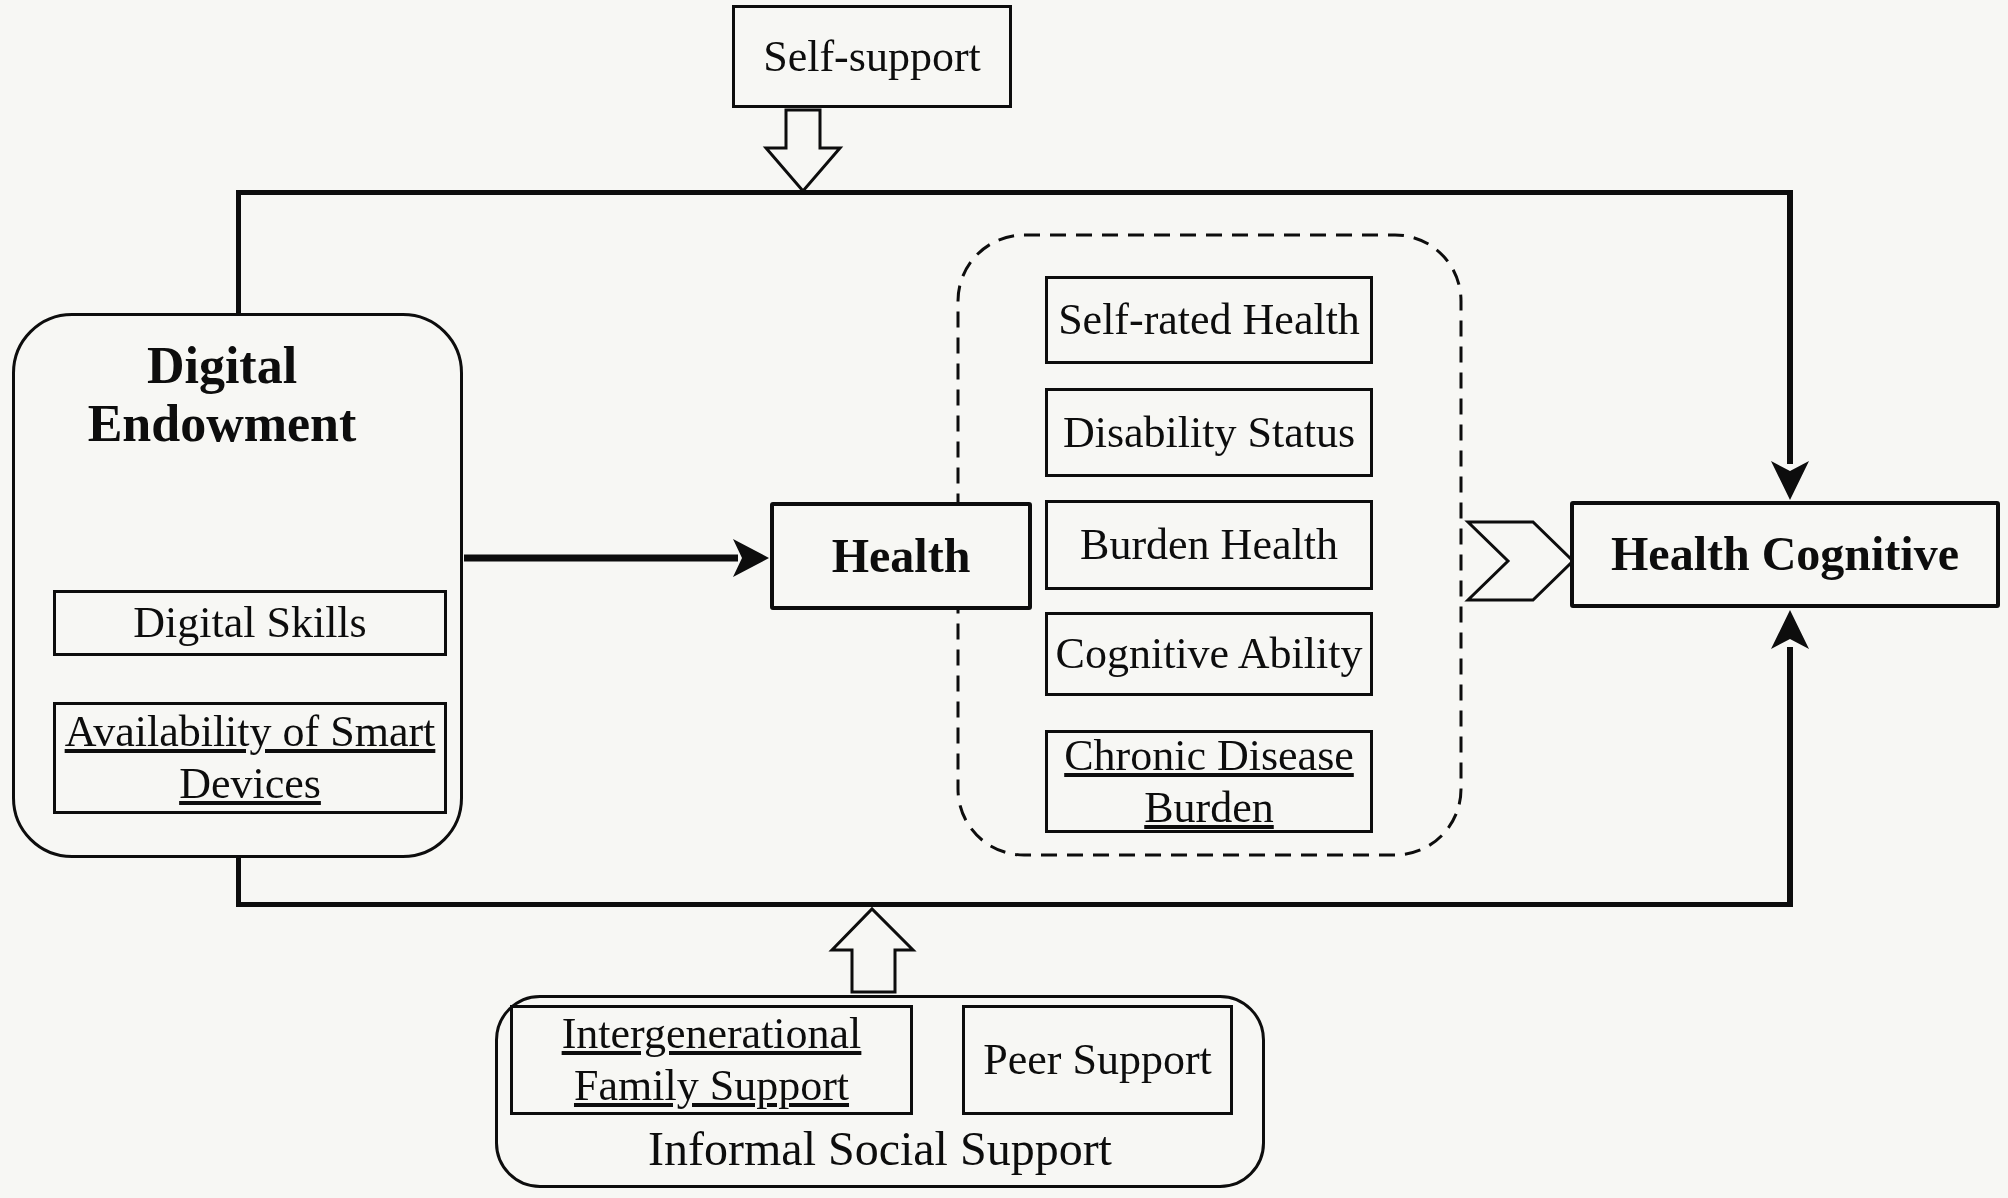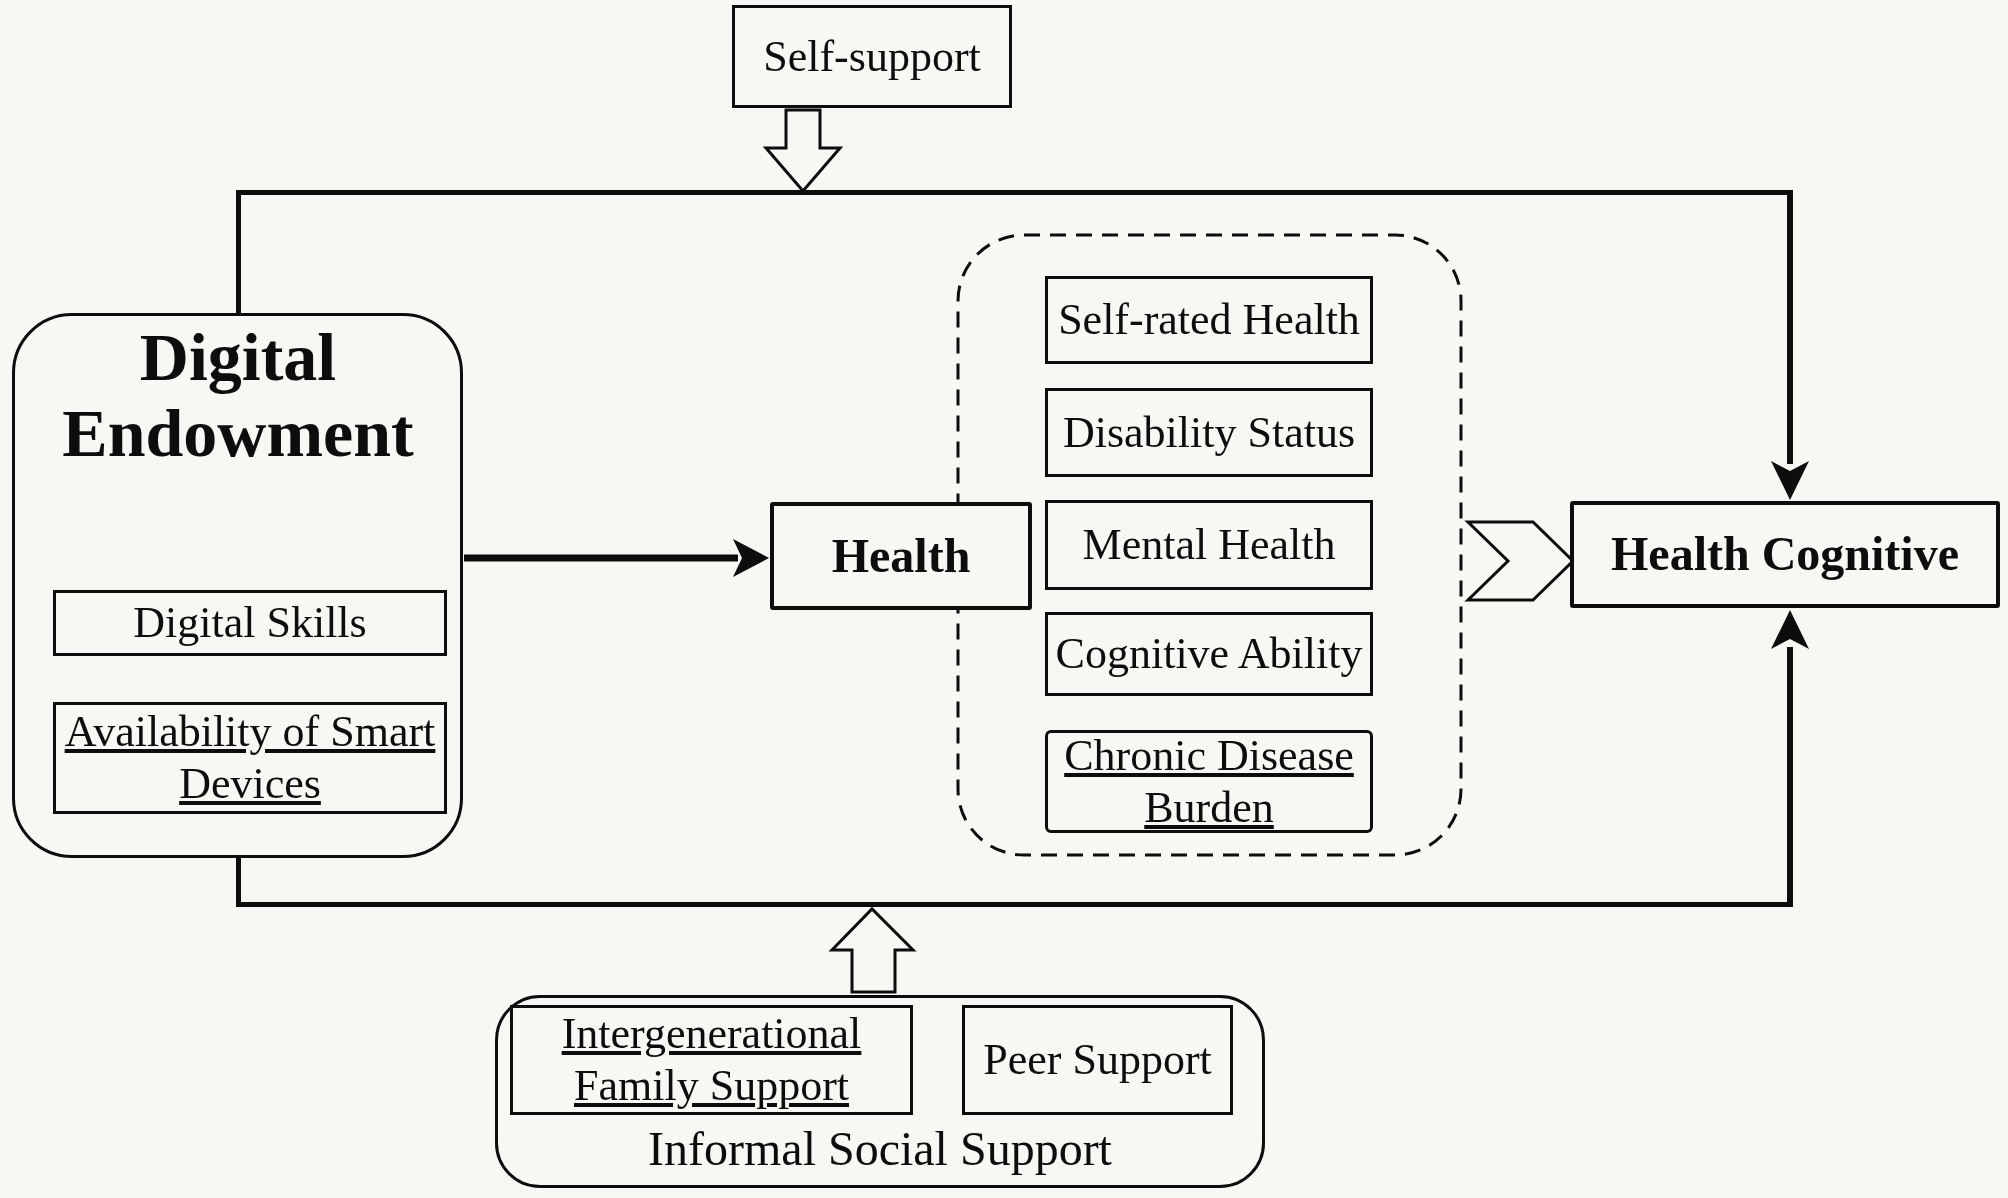--- a/index.html
+++ b/index.html
@@ -30,32 +30,32 @@
   .rounded-sm { border-radius: 3px; }
   .thick { border-width: 4px; }
   .label {
     position: absolute; z-index: 3;
     display: flex; align-items: center; justify-content: center;
     text-align: center; background: transparent;
   }
   
   #self-support-box   { left: 732px; top: 5px;   width: 280px; height: 103px; }
   #de-group           { left: 12px;  top: 313px; width: 451px; height: 545px; }
-  #de-title           { left: 48px;  top: 330px; width: 380px; height: 130px;
-                        font-size: 68px; line-height: 1.12; white-space: normal; }
+  #de-title           { left: 32px;  top: 330px; width: 380px; height: 130px;
+                        font-size: 52px; line-height: 1.12; white-space: normal; }
   #digital-access-box { left: 53px;  top: 477px; width: 394px; height: 90px;  }
   #digital-skills-box { left: 53px;  top: 590px; width: 394px; height: 66px;  }
   #smart-devices-box  { left: 53px;  top: 702px; width: 394px; height: 112px; }
   #health-box         { left: 770px; top: 502px; width: 262px; height: 108px; font-size: 48px; }
   .indicator          { left: 1045px; width: 328px; }
   #ind-0 { top: 276px; height: 88px; }
   #ind-1 { top: 388px; height: 89px; }
   #ind-2 { top: 500px; height: 90px; }
   #ind-3 { top: 612px; height: 84px; }
-  #ind-4 { top: 730px; height: 103px; border-radius: 6px; }
+  #ind-4 { top: 730px; height: 103px; }
   #health-inequality-box { left: 1570px; top: 501px; width: 430px; height: 107px; font-size: 48px; }
   #iss-group          { left: 495px; top: 995px; width: 770px; height: 193px; }
   #intergen-box       { left: 510px; top: 1005px; width: 403px; height: 110px; }
   #peer-box           { left: 962px; top: 1005px; width: 271px; height: 110px; }
   #iss-label          { left: 495px; top: 1120px; width: 770px; height: 56px;
                         font-size: 48px; font-weight: normal; }
 </style>
 </head>
 <body>
 
@@ -100,21 +100,21 @@
     <span>Health</span>
   </div>
 
   <div class="box indicator" id="ind-0">
     <span>Self-rated Health</span>
   </div>
   <div class="box indicator" id="ind-1">
     <span>Disability Status</span>
   </div>
   <div class="box indicator" id="ind-2">
-    <span>Mental Health</span>
+    <span>Burden Health</span>
   </div>
   <div class="box indicator" id="ind-3">
     <span>Cognitive Ability</span>
   </div>
   <div class="box indicator wrap" id="ind-4">
     <span>Chronic Disease Burden</span>
   </div>
 
   <div class="box bold rounded-sm thick" id="health-inequality-box">
     <span>Health Cognitive</span>

